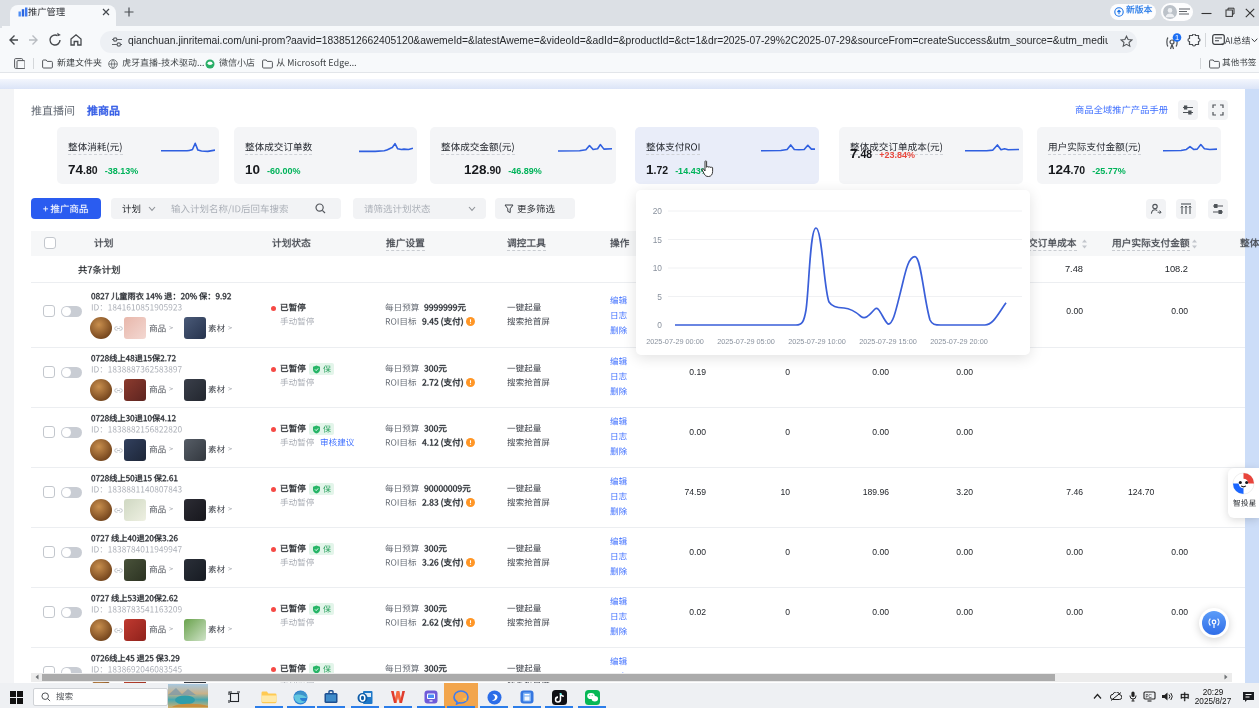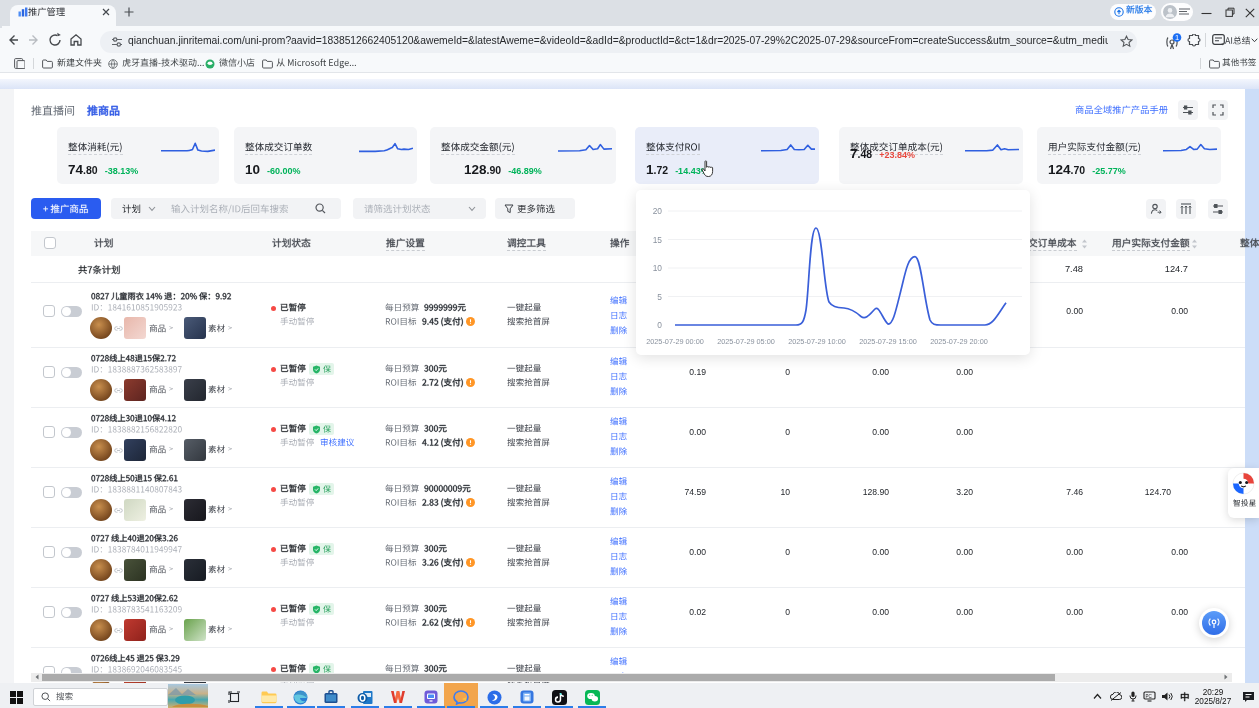--- a/index.html
+++ b/index.html
@@ -688,21 +688,21 @@
 <div class="t" style="left:78px;top:265px"><svg class="z " style="width:42.4px;height:9.9px;" viewBox="0 -880 4555 1060">
       <g fill="#23262b" stroke="#23262b" stroke-width="25" transform="scale(1,-1)">
         <use href="#g5171" x="0"></use>
         <use href="#g0037" x="1000"></use>
         <use href="#g6761" x="1555"></use>
         <use href="#g8ba1" x="2555"></use>
         <use href="#g5212" x="3555"></use>
       </g>
     </svg></div>
 <div class="t ht" style="left:1055px;top:264px;font-size:9.3px;color:#23262b;width:28px;text-align:right">7.48</div>
-<div class="t ht" style="left:1150px;top:264px;font-size:9.3px;color:#23262b;width:38px;text-align:right">124.7</div>
+<div class="t ht" style="left:1150px;top:264px;font-size:9.3px;color:#23262b;width:38px;text-align:right">108.2</div>
 <div class="a" style="left:31px;top:282px;width:1214px;height:1px;background:#eceef1"></div>
 <div class="a" style="left:43px;top:304.5px;width:12px;height:12px;background:#fff;border:1px solid #c3c7cd;border-radius:3px"></div>
 <div class="a" style="left:61px;top:305.5px;width:21px;height:11px;background:#c9cdd4;border-radius:6px"></div>
 <div class="a" style="left:62px;top:306.5px;width:9px;height:9px;background:#fff;border-radius:50%"></div>
 <div class="t" style="left:91px;top:292.0px"><svg class="z " style="width:140.4px;height:8.7px;" viewBox="0 -880 17121 1060">
       <g fill="#1f2329" stroke="#1f2329" stroke-width="40" transform="scale(1,-1)">
         <use href="#g0030" x="0"></use>
         <use href="#g0038" x="555"></use>
         <use href="#g0032" x="1110"></use>
         <use href="#g0037" x="1665"></use>
@@ -1402,24 +1402,24 @@
       </g>
     </svg></div>
 <div class="t" style="left:610px;top:507px"><svg class="z " style="width:17.2px;height:9.1px;" viewBox="0 -880 2000 1060">
       <g fill="#3d6eff" transform="scale(1,-1)">
         <use href="#g5220" x="0"></use>
         <use href="#g9664" x="1000"></use>
       </g>
     </svg></div>
 <div class="t ht" style="left:646px;top:488px;width:60px;text-align:right;font-size:8.6px;color:#23262b">74.59</div>
 <div class="t ht" style="left:730px;top:488px;width:60px;text-align:right;font-size:8.6px;color:#23262b">10</div>
-<div class="t ht" style="left:829px;top:488px;width:60px;text-align:right;font-size:8.6px;color:#23262b">128.90</div>
+<div class="t ht" style="left:829px;top:488px;width:60px;text-align:right;font-size:8.6px;color:#23262b">189.96</div>
 <div class="t ht" style="left:913px;top:488px;width:60px;text-align:right;font-size:8.6px;color:#23262b">3.20</div>
 <div class="t ht" style="left:1023px;top:488px;width:60px;text-align:right;font-size:8.6px;color:#23262b">7.46</div>
-<div class="t ht" style="left:1128px;top:488px;width:60px;text-align:center;font-size:8.6px;color:#23262b">124.70</div>
+<div class="t ht" style="left:1128px;top:488px;width:60px;text-align:left;font-size:8.6px;color:#23262b">124.70</div>
 <div class="a" style="left:31px;top:527px;width:1214px;height:1px;background:#eceef1"></div>
 <div class="a" style="left:43px;top:546px;width:12px;height:12px;background:#fff;border:1px solid #c3c7cd;border-radius:3px"></div>
 <div class="a" style="left:61px;top:547px;width:21px;height:11px;background:#c9cdd4;border-radius:6px"></div>
 <div class="a" style="left:62px;top:548px;width:9px;height:9px;background:#fff;border-radius:50%"></div>
 <div class="t" style="left:91px;top:533.5px"><svg class="z " style="width:87.0px;height:8.7px;" viewBox="0 -880 10607 1060">
       <g fill="#1f2329" stroke="#1f2329" stroke-width="40" transform="scale(1,-1)">
         <use href="#g0030" x="0"></use>
         <use href="#g0037" x="555"></use>
         <use href="#g0032" x="1110"></use>
         <use href="#g0037" x="1665"></use>

